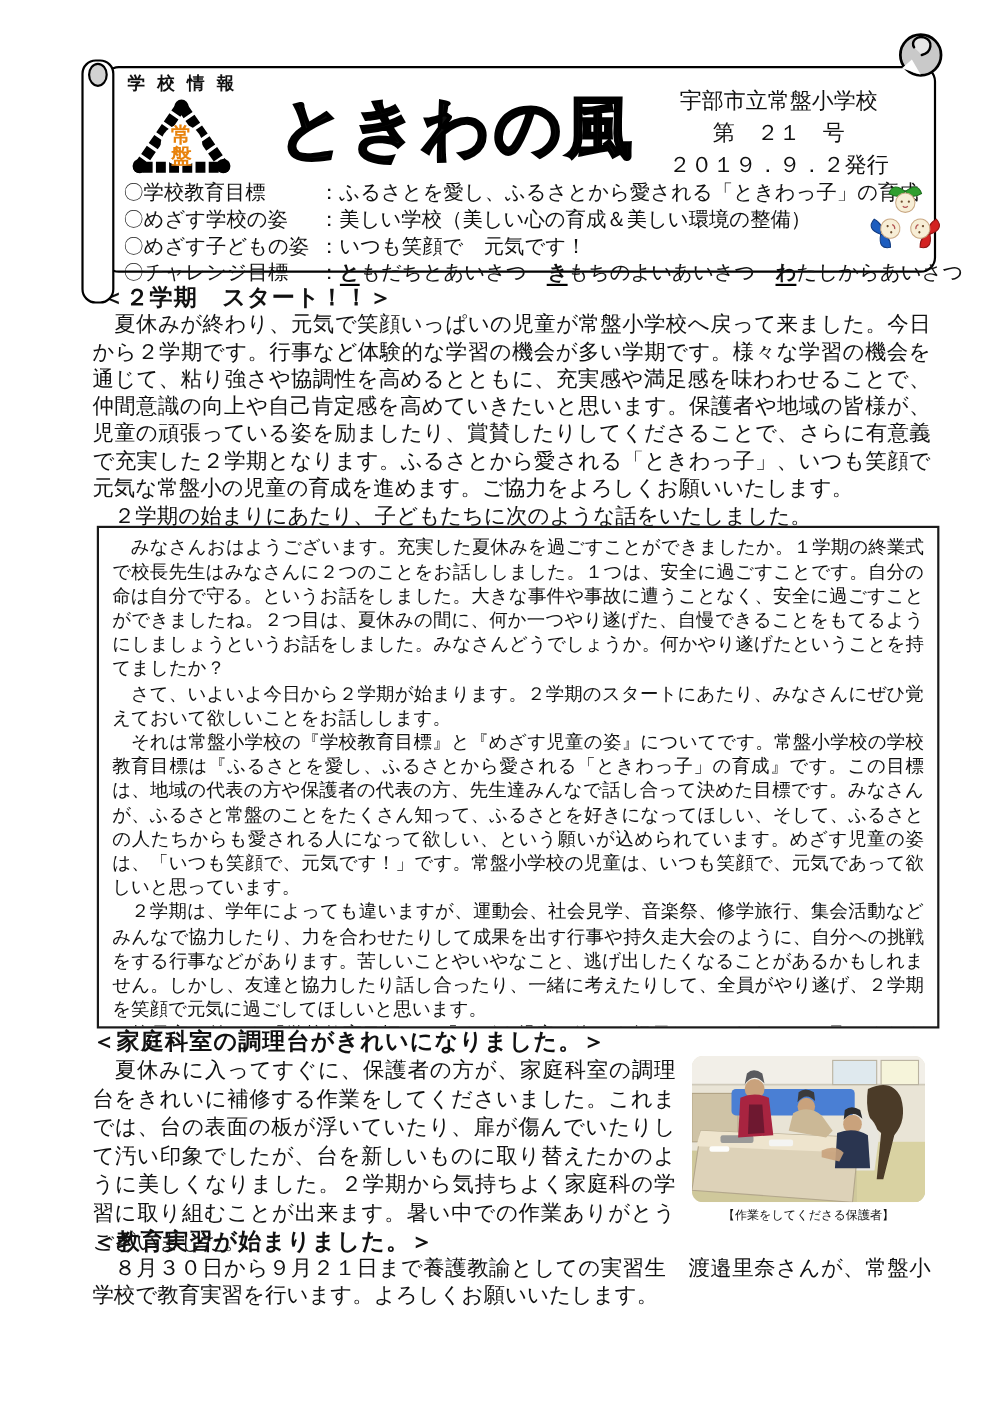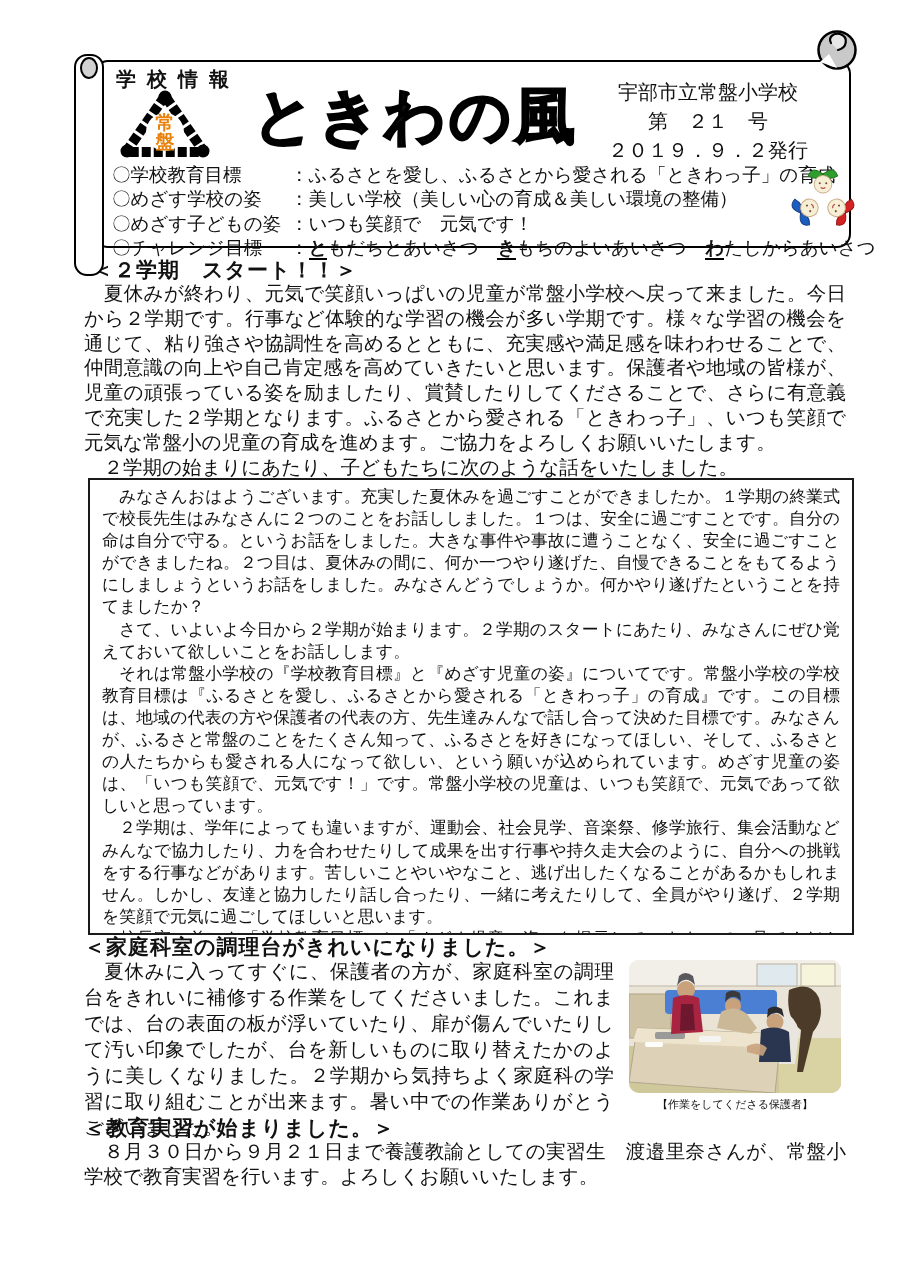--- a/index.html
+++ b/index.html
@@ -1,31 +1,31 @@
 <!DOCTYPE html>
 <html lang="ja"><head>
 <meta charset="utf-8">
 <style>
   html,body{margin:0;padding:0;background:#ffffff;}
   body{width:905px;height:1280px;position:relative;overflow:hidden;color:#111;
        font-family:"Liberation Sans","DejaVu Sans",sans-serif;}
   .abs{position:absolute;}
   .gothic{font-family:"Liberation Sans","DejaVu Sans",sans-serif;}
-  .mincho{font-family:Liberation Mono, monospace;}
+  .mincho{font-family:Liberation Sans, sans-serif;}
 
   
   .banner-main{left:94px;top:60px;width:753px;height:184px;background:#fff;
                border:2.5px solid #000;border-radius:14px;z-index:1;}
   .scroll-tube{left:74px;top:54px;width:26px;height:218px;background:#fff;
                border:2px solid #000;border-radius:13px;z-index:3;}
   .tube-curl{left:80px;top:57px;width:14px;height:18px;background:#d2d2d2;
              border:2px solid #000;border-radius:50%;z-index:4;}
   .curl-tr{left:815px;top:28px;width:44px;height:44px;z-index:4;}
 
-  .kicker{left:116px;top:66px;font-size:20px;font-weight:bold;letter-spacing:11px;z-index:5;}
+  .kicker{left:116px;top:66px;font-size:16px;font-weight:bold;letter-spacing:11px;z-index:5;}
   .emblem{left:114px;top:90px;width:102px;height:70px;z-index:5;}
   .masthead{left:228px;top:76px;width:375px;text-align:center;font-size:61px;font-weight:bold;
             letter-spacing:3px;z-index:5;-webkit-text-stroke:2px #000;white-space:nowrap;}
   .issue-block{left:592px;top:66px;width:232px;text-align:center;font-size:20px;
                line-height:29px;z-index:5;font-weight:500;margin-top:12px;}
   .goals{left:112px;top:163px;width:665px;z-index:5;font-size:18.5px;line-height:24.4px;}
   .goal-row{display:flex;white-space:nowrap;}
   .goal-label{display:inline-block;width:178px;flex:0 0 178px;}
   .u{font-weight:bold;border-bottom:2.5px solid #000;}
   .kids-logo{left:786px;top:163px;width:74px;height:74px;z-index:5;}

